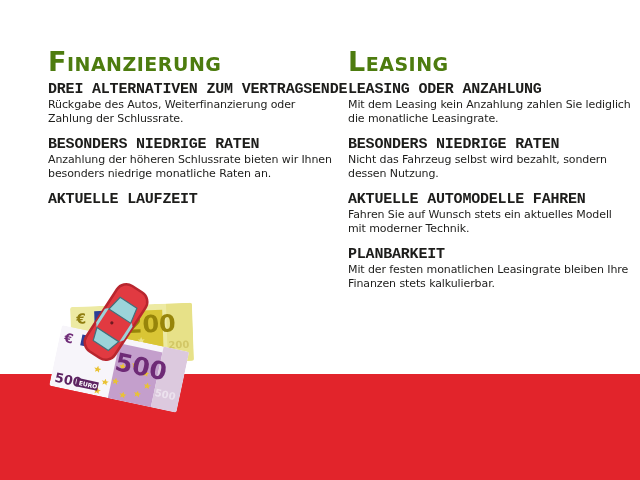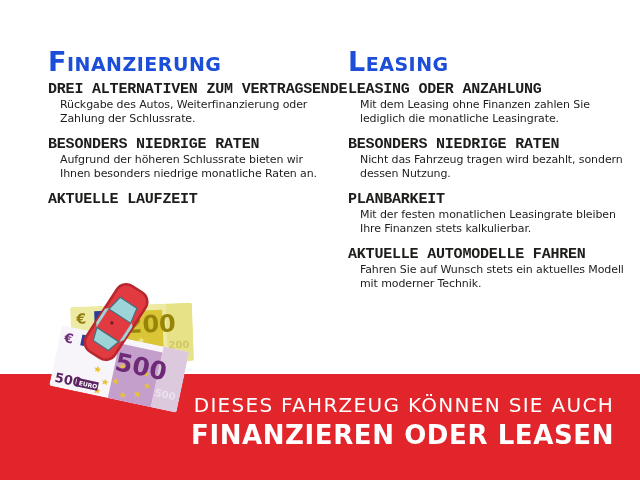--- a/index.html
+++ b/index.html
@@ -7,34 +7,34 @@
   .page {
     position: relative; width: 640px; height: 480px;
     background: #ffffff; overflow: hidden;
   }
   .columns {
     position: absolute; top: 48px; left: 48px; right: 0;
     display: flex;
   }
   .col { width: 300px; flex: 0 0 300px; }
   .col-title {
-    font-size: 27px; font-weight: bold; color: #1d4ed8;
+    font-size: 27px; font-weight: bold; color: #4d7c0f;
     font-variant: small-caps; letter-spacing: 0.5px;
     line-height: 28px; margin-bottom: 6px;
   }
   .sec { margin-bottom: 12px; max-width: 288px; }
   .sec h2 {
     font-size: 15px; font-weight: bold; color: #1d1d1b;
     letter-spacing: -0.2px; line-height: 15px; margin-bottom: 1px;
     white-space: nowrap;
     font-family: Liberation Mono, monospace;
   }
   .sec p {
     font-size: 11px; color: #1d1d1b; line-height: 13.5px;
-    letter-spacing: -0.1px; max-width: 284px; margin-left: 12px;
+    letter-spacing: -0.1px; max-width: 284px;
   }
   .red-band {
     position: absolute; left: 0; top: 374px; width: 640px; height: 106px;
     background: #e2242b; z-index: 1;
   }
   .banner-text {
     position: absolute; right: 26px; top: 392px; z-index: 2;
     text-align: right; color: #ffffff;
   }
   .banner-line1 {
@@ -55,57 +55,53 @@
   <div class="columns">
 
     <section class="col">
       <h1 class="col-title">Finanzierung</h1>
       <div class="sec">
         <h2>DREI ALTERNATIVEN ZUM VERTRAGSENDE</h2>
         <p>Rückgabe des Autos, Weiterfinanzierung oder Zahlung der Schlussrate.</p>
       </div>
       <div class="sec">
         <h2>BESONDERS NIEDRIGE RATEN</h2>
-        <p>Aufgrund der höheren Schlussrate bieten wir Ihnen besonders niedrige monatliche Raten an.</p>
+        <p>Anzahlung der höheren Schlussrate bieten wir Ihnen besonders niedrige monatliche Raten an.</p>
       </div>
       <div class="sec">
         <h2>AKTUELLE LAUFZEIT</h2>
       </div>
       <div class="sec">
       </div>
     </section>
 
     <section class="col">
       <h1 class="col-title">Leasing</h1>
       <div class="sec">
         <h2>LEASING ODER ANZAHLUNG</h2>
-        <p>Mit dem Leasing ohne Finanzen zahlen Sie lediglich die monatliche Leasingrate.</p>
+        <p>Mit dem Leasing kein Anzahlung zahlen Sie lediglich die monatliche Leasingrate.</p>
       </div>
       <div class="sec">
         <h2>BESONDERS NIEDRIGE RATEN</h2>
-        <p>Nicht das Fahrzeug tragen wird bezahlt, sondern dessen Nutzung.</p>
+        <p>Nicht das Fahrzeug selbst wird bezahlt, sondern dessen Nutzung.</p>
+      </div>
+      <div class="sec">
+        <h2>AKTUELLE AUTOMODELLE FAHREN</h2>
+        <p>Fahren Sie auf Wunsch stets ein aktuelles Modell mit moderner Technik.</p>
       </div>
       <div class="sec">
         <h2>PLANBARKEIT</h2>
         <p>Mit der festen monatlichen Leasingrate bleiben Ihre Finanzen stets kalkulierbar.</p>
-      </div>
-      <div class="sec">
-        <h2>AKTUELLE AUTOMODELLE FAHREN</h2>
-        <p>Fahren Sie auf Wunsch stets ein aktuelles Modell mit moderner Technik.</p>
       </div>
     </section>
 
   </div>
 
   <div class="red-band"></div>
 
-  <div class="banner-text">
-    <div class="banner-line1">DIESES FAHRZEUG KÖNNEN SIE AUCH</div>
-    <div class="banner-line2">FINANZIEREN ODER LEASEN</div>
-  </div>
 
   <svg class="illustration" width="250" height="160" viewBox="0 0 250 160">
     <defs>
       <path id="star" d="M0,-4 L1.18,-1.24 4,-1.24 1.9,0.47 2.35,3.24 0,1.6 -2.35,3.24 -1.9,0.47 -4,-1.24 -1.18,-1.24 Z"></path>
       <clipPath id="clip200">
           <rect x="0" y="0" width="122" height="58" rx="2"></rect>
         </clipPath>
       <clipPath id="clip500">
           <rect x="0" y="0" width="130" height="62" rx="2"></rect>
         </clipPath>

